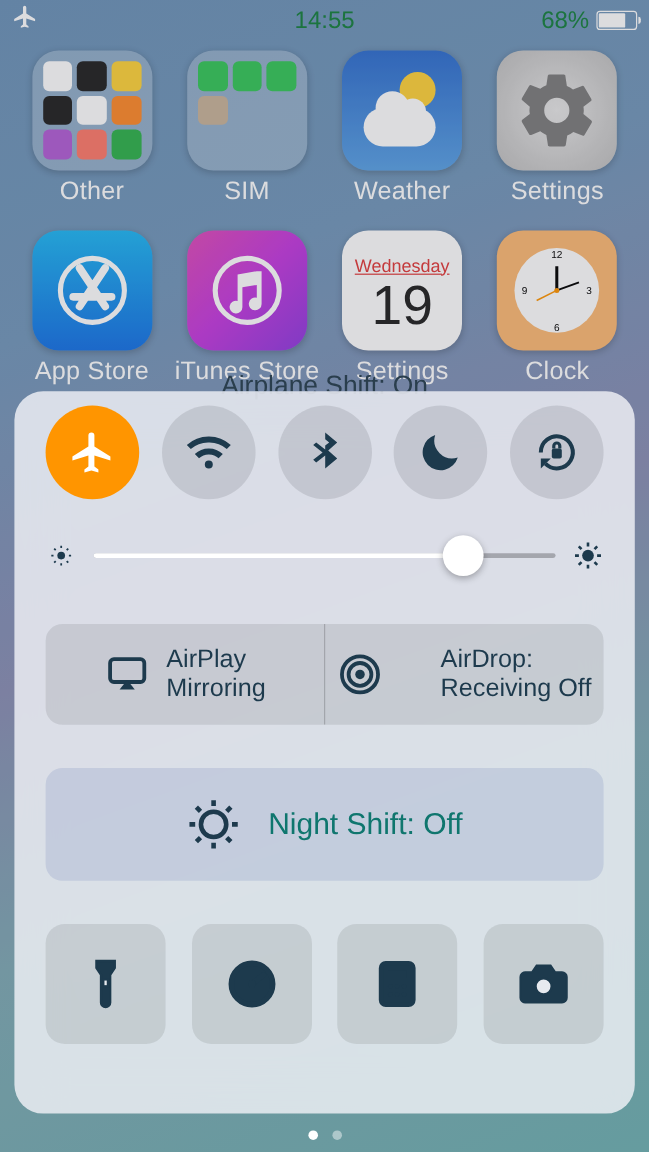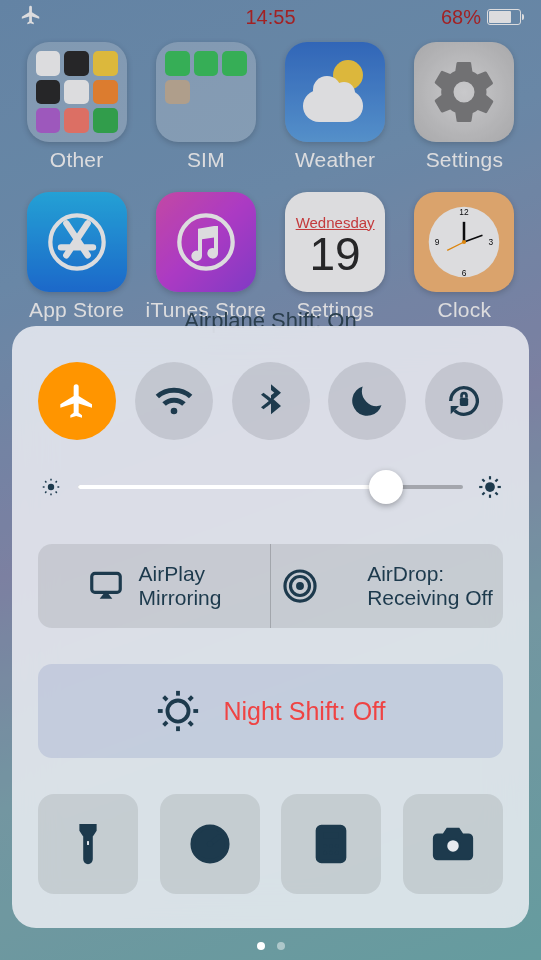--- a/index.html
+++ b/index.html
@@ -6,21 +6,21 @@
 html, body { width: 541px; height: 960px; overflow: hidden; font-family: -apple-system, "Helvetica Neue", Helvetica, Arial, sans-serif; }
 body {
   background: linear-gradient(160deg, #6c93b9 0%, #7398bb 25%, #8a8fb5 50%, #7faab5 70%, #6fb1b2 100%);
   position: relative;
 }
 
 
 .status-bar {
   position: absolute; top: 0; left: 0; right: 0; height: 34px;
   display: flex; align-items: center; justify-content: space-between;
-  padding: 0 20px; color: #b91c1c; font-size: 20px; font-weight: 500;
+  padding: 0 10px; color: #15803d; font-size: 20px; font-weight: 500;
 }
 .status-left, .status-right { display: flex; align-items: center; gap: 6px; }
 .status-time { position: absolute; left: 50%; transform: translateX(-50%); }
 .battery-shell { width: 34px; height: 16px; border: 1.5px solid #fff; border-radius: 3px; position: relative; display: inline-block; }
 .battery-shell::after { content: ""; position: absolute; right: -4px; top: 4px; width: 2.5px; height: 6px; background: #fff; border-radius: 0 2px 2px 0; }
 .battery-fill { position: absolute; left: 1px; top: 1px; bottom: 1px; width: 68%; background: #fff; border-radius: 1px; }
 
 
 .home { position: absolute; top: 34px; left: 0; right: 0; bottom: 0; padding: 8px 12px 0 12px; }
 .home-grid { display: grid; grid-template-columns: repeat(4, 1fr); grid-auto-rows: 150px; }
@@ -54,21 +54,21 @@
 
 .status-label { position:absolute; top:308px; left:50%; transform:translateX(-50%); color:#2a3e4d; font-size:22px; font-weight:400; }
 
 
 .cc {
   position: absolute; left: 12px; right: 12px; bottom: 32px;
   height: 602px;
   background: rgba(240,242,246,.82);
   backdrop-filter: blur(20px);
   border-radius: 24px;
-  padding: 36px 26px 20px 26px;
+  padding: 12px 26px 20px 26px;
   display: flex; flex-direction: column;
 }
 
 .toggle-row { display:flex; justify-content:space-between; }
 .toggle {
   width: 78px; height: 78px; border-radius: 50%;
   display:flex; align-items:center; justify-content:center;
   background: rgba(0,0,0,.10);
 }
 .toggle svg { width: 40px; height: 40px; fill:#1d3a4d; }
@@ -83,21 +83,21 @@
 .thumb { position:absolute; top:50%; left:80%; transform:translate(-50%,-50%); width:34px; height:34px; background:#fff; border-radius:50%; box-shadow:0 2px 6px rgba(0,0,0,.3); }
 
 
 .split-row { margin-top:44px; display:flex; height:84px; border-radius:14px; overflow:hidden; background:rgba(0,0,0,.09); }
 .split-btn { flex:1; display:flex; align-items:center; justify-content:center; gap:14px; color:#1d3a4d; }
 .split-btn + .split-btn { border-left:1px solid rgba(0,0,0,.18);gap:48px; }
 .split-btn svg { width:38px; height:38px; fill:none; stroke:#1d3a4d; stroke-width:2; }
 .split-text { font-size:21px; line-height:1.15; }
 
 
-.ns-row { margin-top:36px; height:94px; border-radius:14px; background:rgba(82,100,170,.16); display:flex; align-items:center; justify-content:center; gap:22px; color:#ef4444; }
+.ns-row { margin-top:36px; height:94px; border-radius:14px; background:rgba(82,100,170,.16); display:flex; align-items:center; justify-content:center; gap:22px; color:#0f766e; }
 .ns-row svg { width:46px; height:46px; }
 .ns-text { font-size:25px; font-weight:500; }
 
 
 .quick-row { margin-top:36px; display:flex; justify-content:space-between; }
 .quick { width:100px; height:100px; border-radius:16px; background:rgba(0,0,0,.09); display:flex; align-items:center; justify-content:center; }
 .quick svg { width:46px; height:46px; fill:#1d3a4d; stroke:#1d3a4d; }
 
 
 .dots { position:absolute; bottom:10px; left:50%; transform:translateX(-50%); display:flex; gap:12px; }

